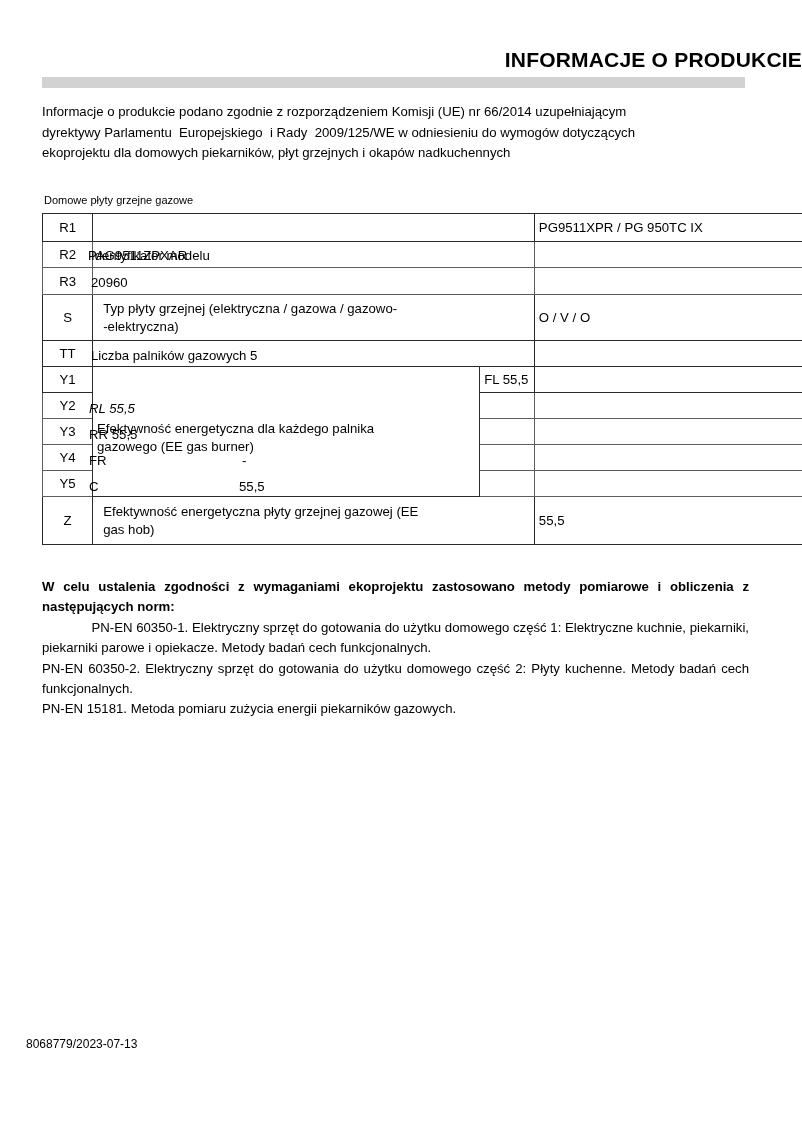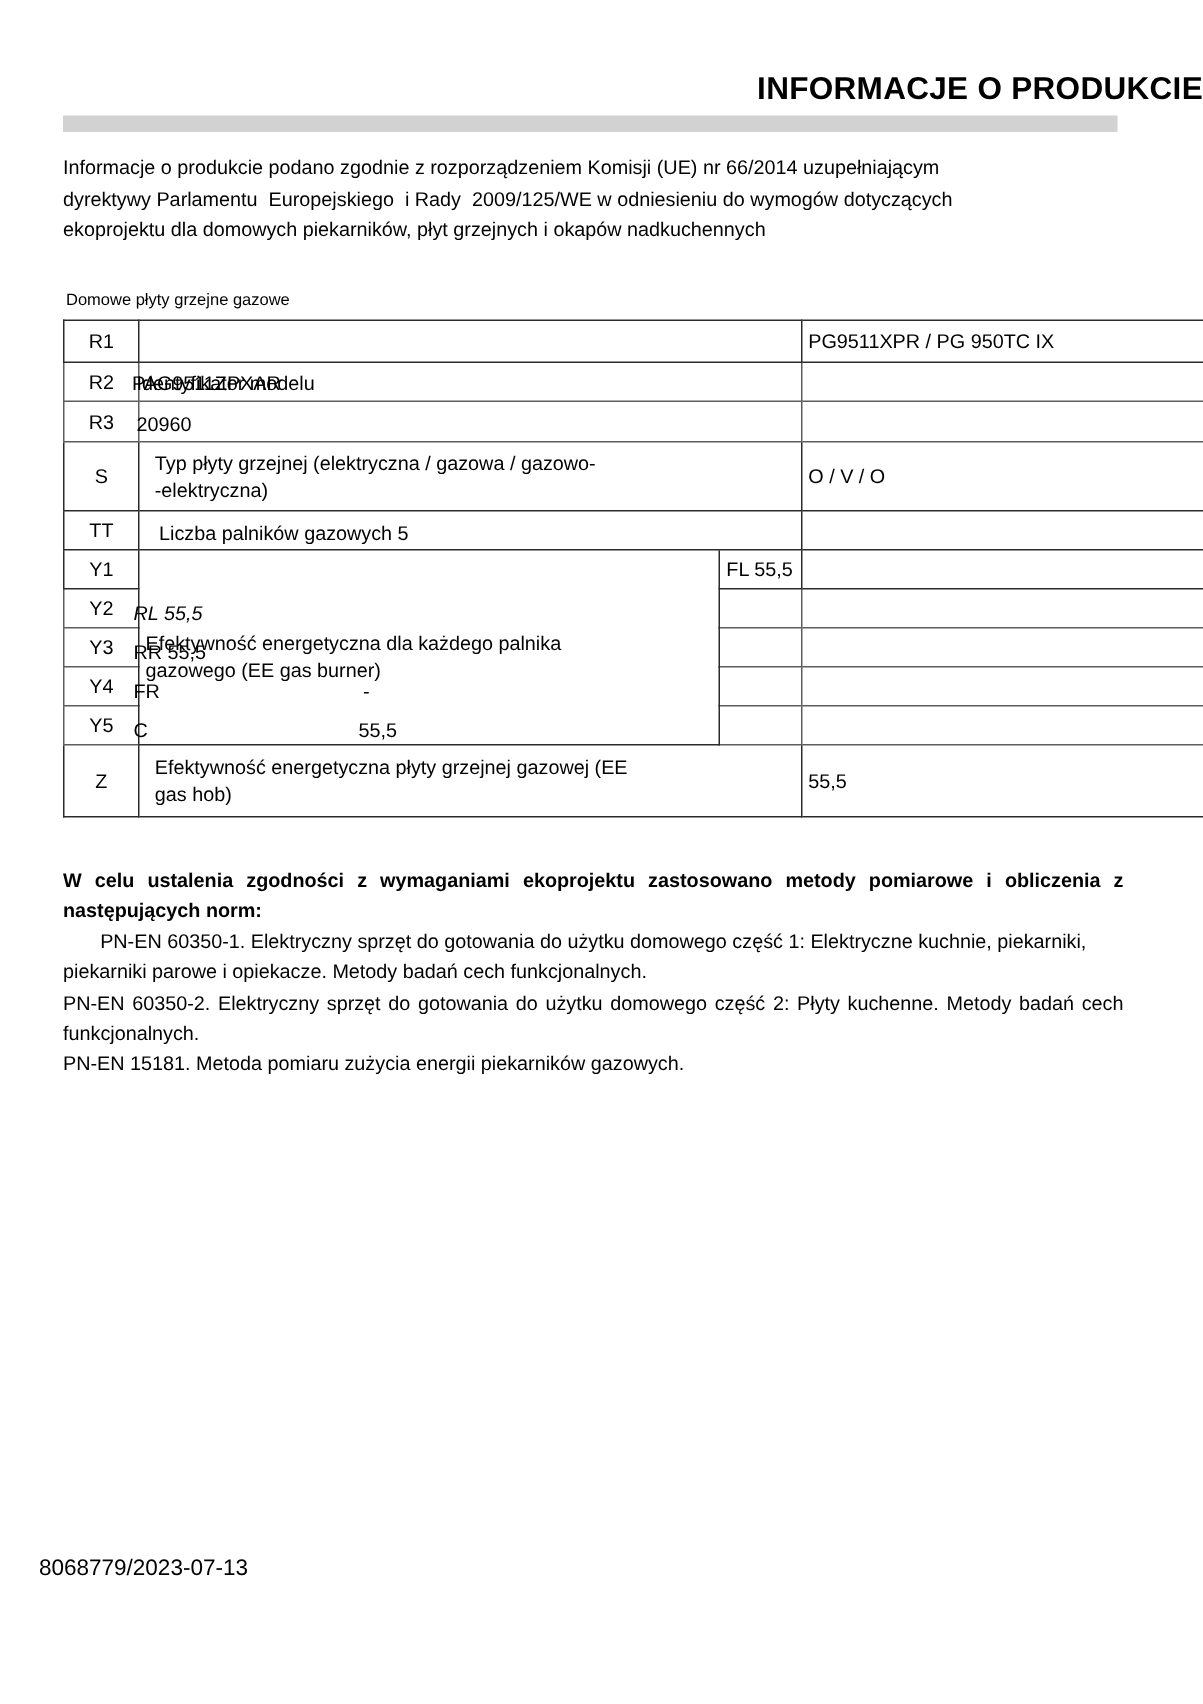--- a/index.html
+++ b/index.html
@@ -122,28 +122,28 @@
   .norms .b {
     font-weight: bold;
     text-align: justify;
     text-align-last: left;
   }
   .norms p {
     margin: 0;
     text-align: justify;
     text-align-last: left;
   }
-  .norms p.nojust { text-align: center; }
+  .norms p.nojust { text-align: right; }
 
   
   .footer {
     position: absolute;
     left: 26px;
     top: 1037px;
-    font-size: 15px;
+    font-size: 12px;
   }
 </style>
 </head>
 <body>
 
 <div class="page">
 
   <div class="doc-title">INFORMACJE O PRODUKCIE</div>
   <div class="title-rule"></div>
 
@@ -278,21 +278,21 @@
           <td class="c-val">
               <div class="pad-val">55,5</div>
             </td>
         </tr>
       </tbody>
     </table>
 
     <div class="ov" style="left:46px;  top:34px;">PAG9511ZPXAR</div>
     <div class="ov" style="left:49px;  top:34px;">Identyfikator modelu</div>
     <div class="ov" style="left:49px;  top:61px;">20960</div>
-    <div class="ov" style="left:64px;  top:134px;">Liczba palników gazowych 5</div>
+    <div class="ov" style="left:49px;  top:134px;">Liczba palników gazowych 5</div>
     <div class="ov" style="left:47px;  top:187px;font-style:italic;">RL 55,5</div>
     <div class="ov" style="left:47px;  top:213px;">RR 55,5</div>
     <div class="ov" style="left:55px;  top:207px; width:336px;">Efektywność energetyczna dla każdego palnika
 gazowego (EE gas burner)</div>
     <div class="ov" style="left:47px;  top:239px;">FR</div>
     <div class="ov" style="left:200px; top:239px;">-</div>
     <div class="ov" style="left:47px;  top:265px;">C</div>
     <div class="ov" style="left:197px; top:265px;">55,5</div>
   </div>
 

